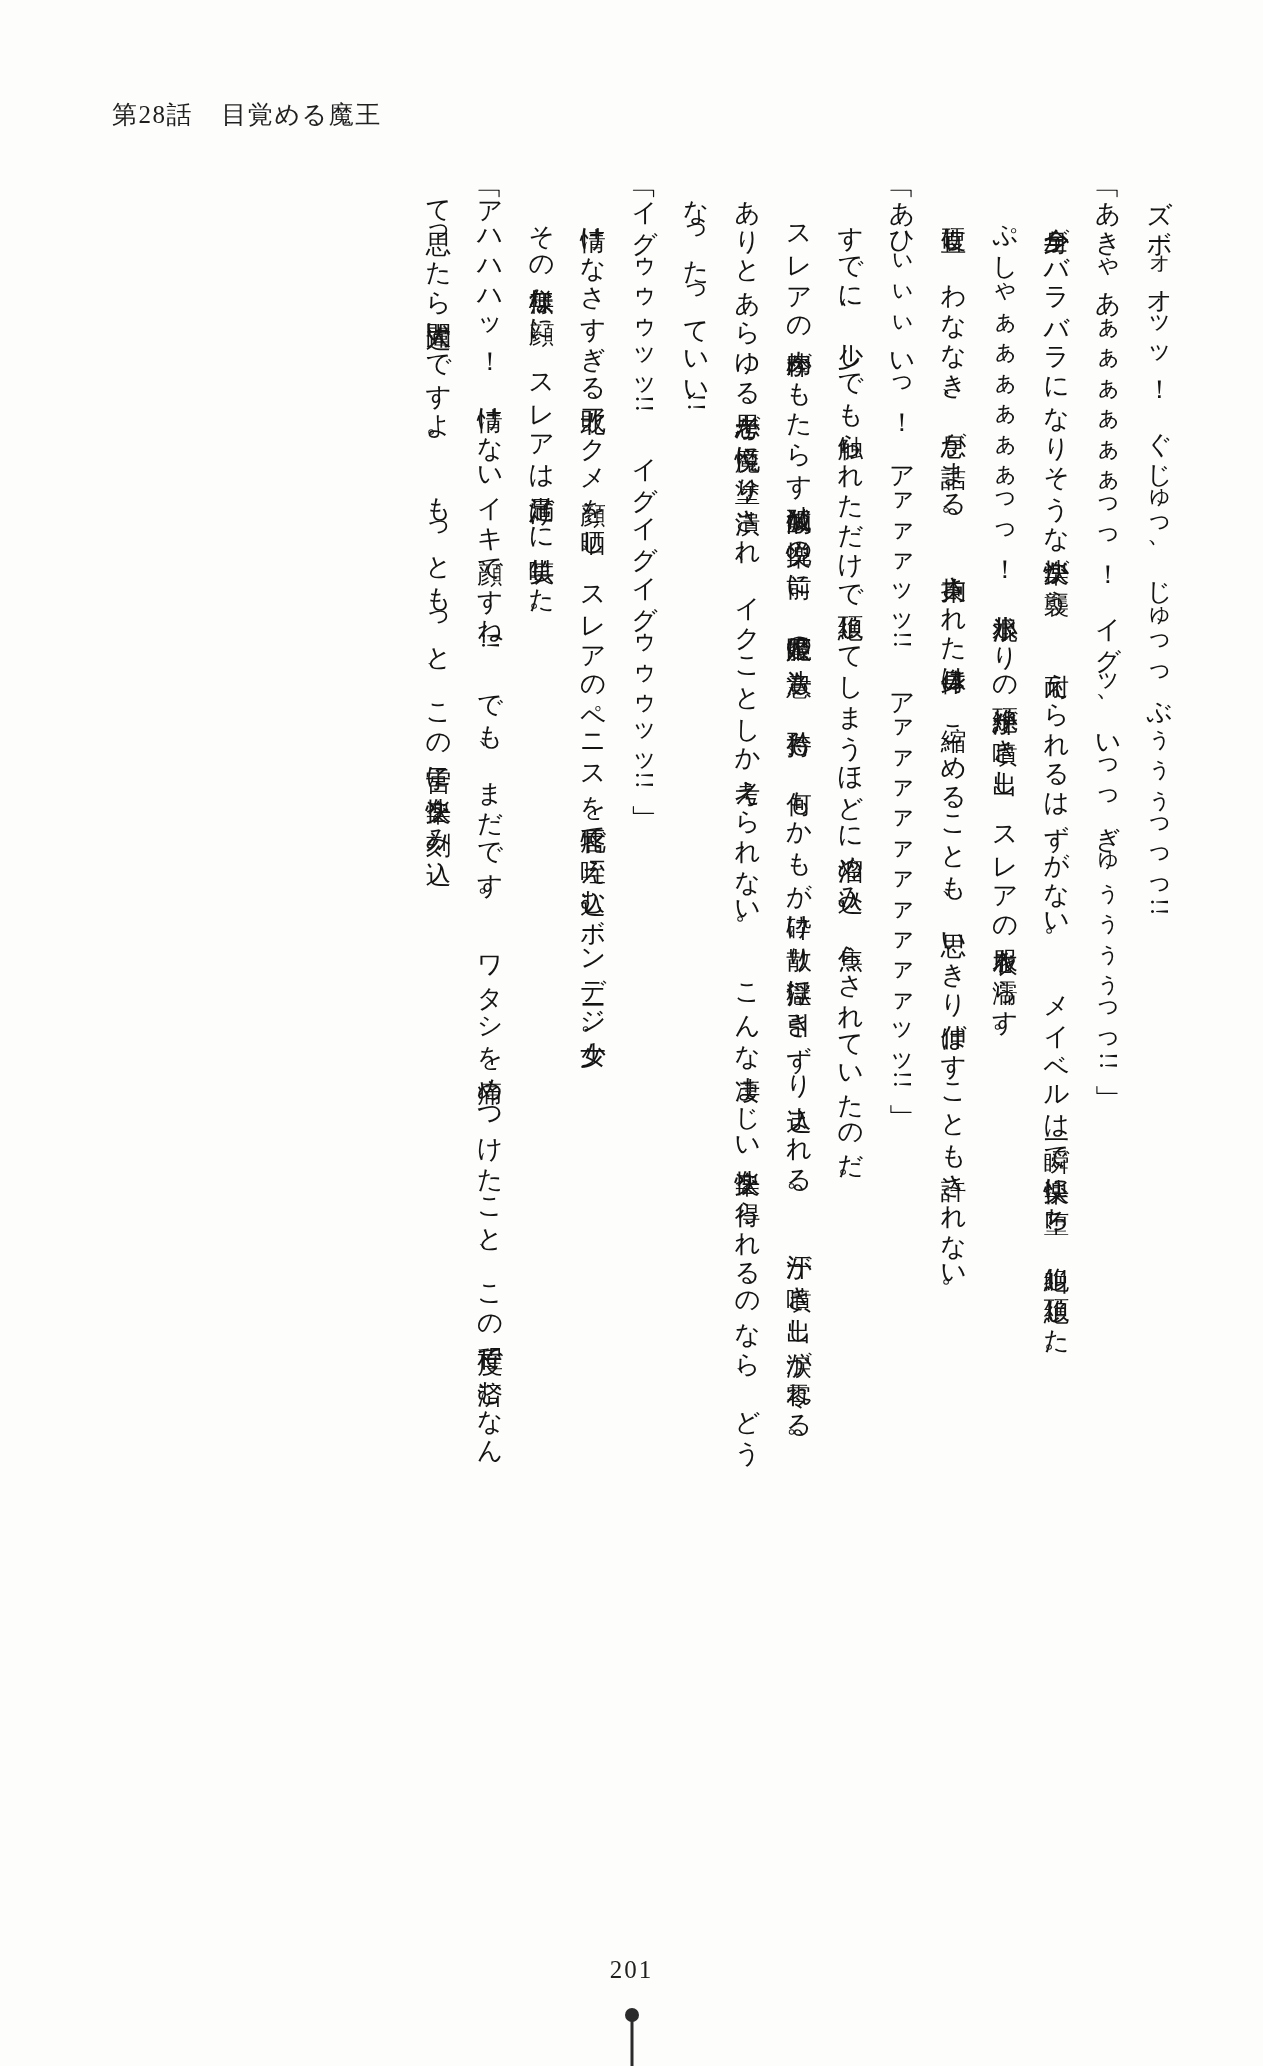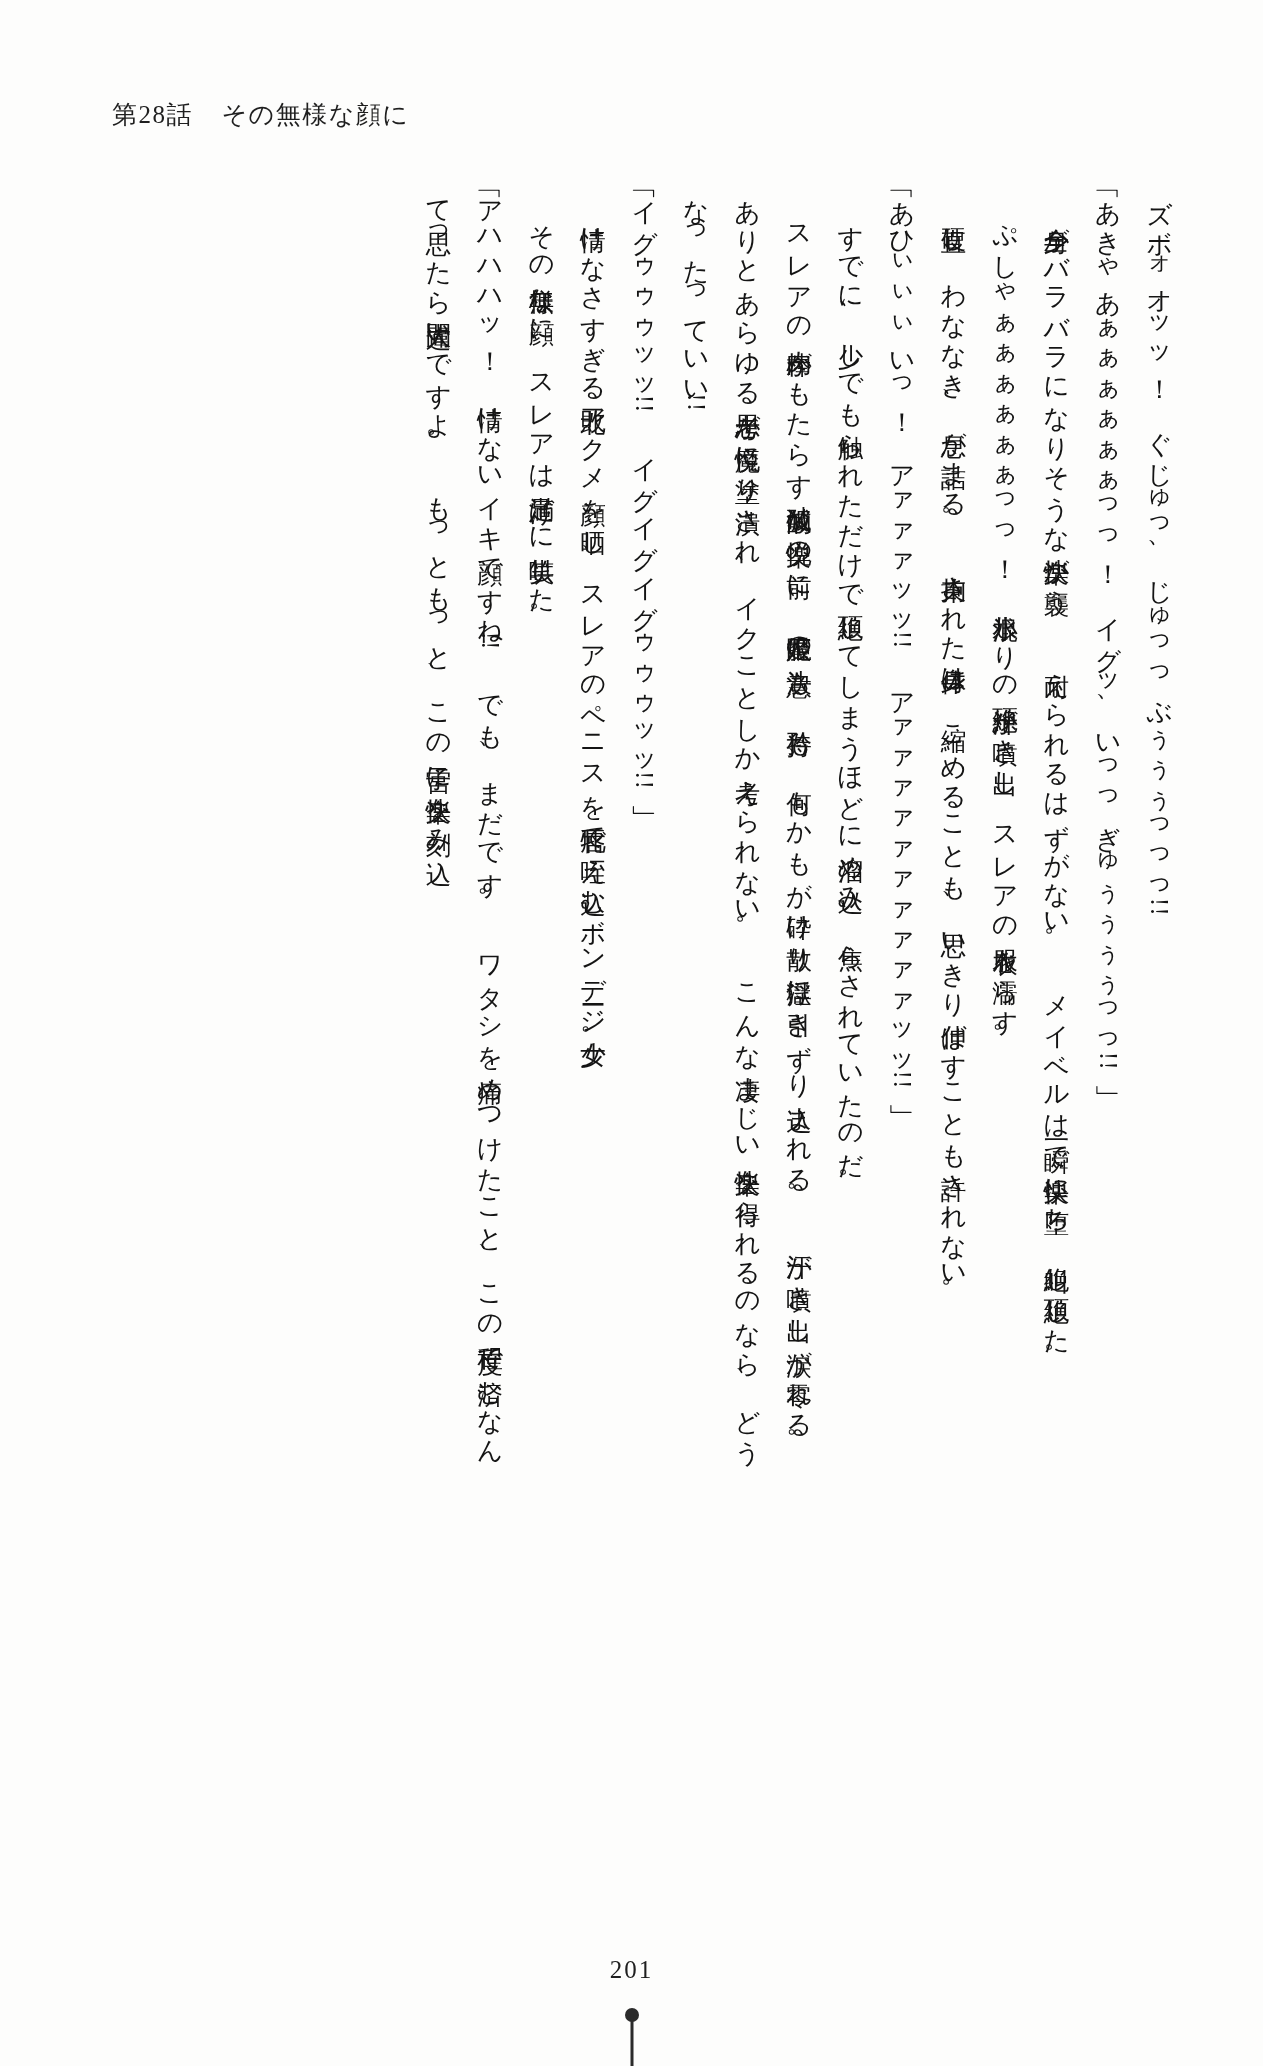--- a/index.html
+++ b/index.html
@@ -99,21 +99,21 @@
     border-radius: 50%;
     background: #2b2b2b;
   }
 </style>
 </head>
 <body>
 
 <div class="page">
 
   <div class="chapter-header">
-    <span class="num">第28話</span><span class="sep"></span><span>その無様な顔に</span>
+    <span class="num">第28話</span><span class="sep"></span><span>目覚める魔王</span>
   </div>
 
   <div class="body-text">
     <p class="noindent">ズボォオッッ！　ぐじゅっ、じゅっっぶぅぅぅっっっ!!</p>
     <p class="noindent">「あきゃあぁぁぁぁぁぁっっ！　イグッ、いっっぎゅぅぅぅぅっっ!!」</p>
     <p>全身がバラバラになりそうな快楽が襲う。　耐えられるはずがない。　メイベルは一瞬で快楽に堕ち、絶叫し絶頂した。</p>
     <p>ぷしゃぁぁぁぁぁぁっっ！　小水混じりの絶頂汁が噴き出し、スレアの衣服を濡らす。</p>
     <p>硬直し、わななき、息が詰まる。　拘束された身体は、縮こめることも、思いきり伸ばすことも許されない。</p>
     <p class="noindent">「あひぃぃぃいっ！　アァァァッッ!!　アァァァァァァァァァァッッ!!」</p>
     <p>すでに、少しでも触られただけで絶頂してしまうほどに溜め込み、焦らされていたのだ。</p>

